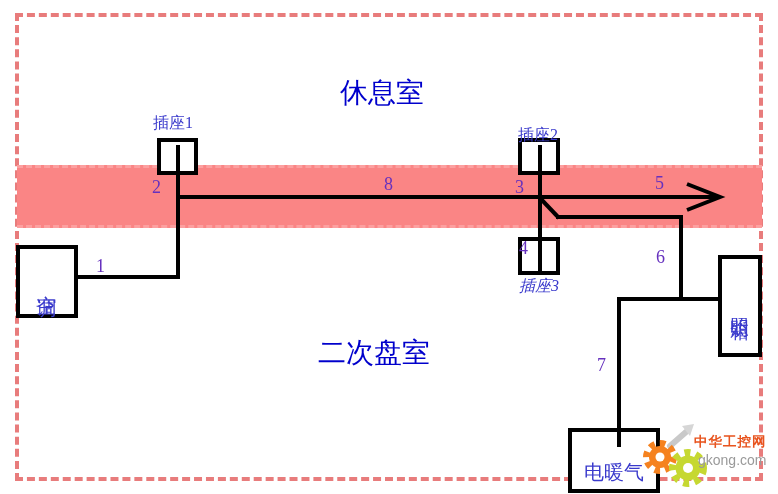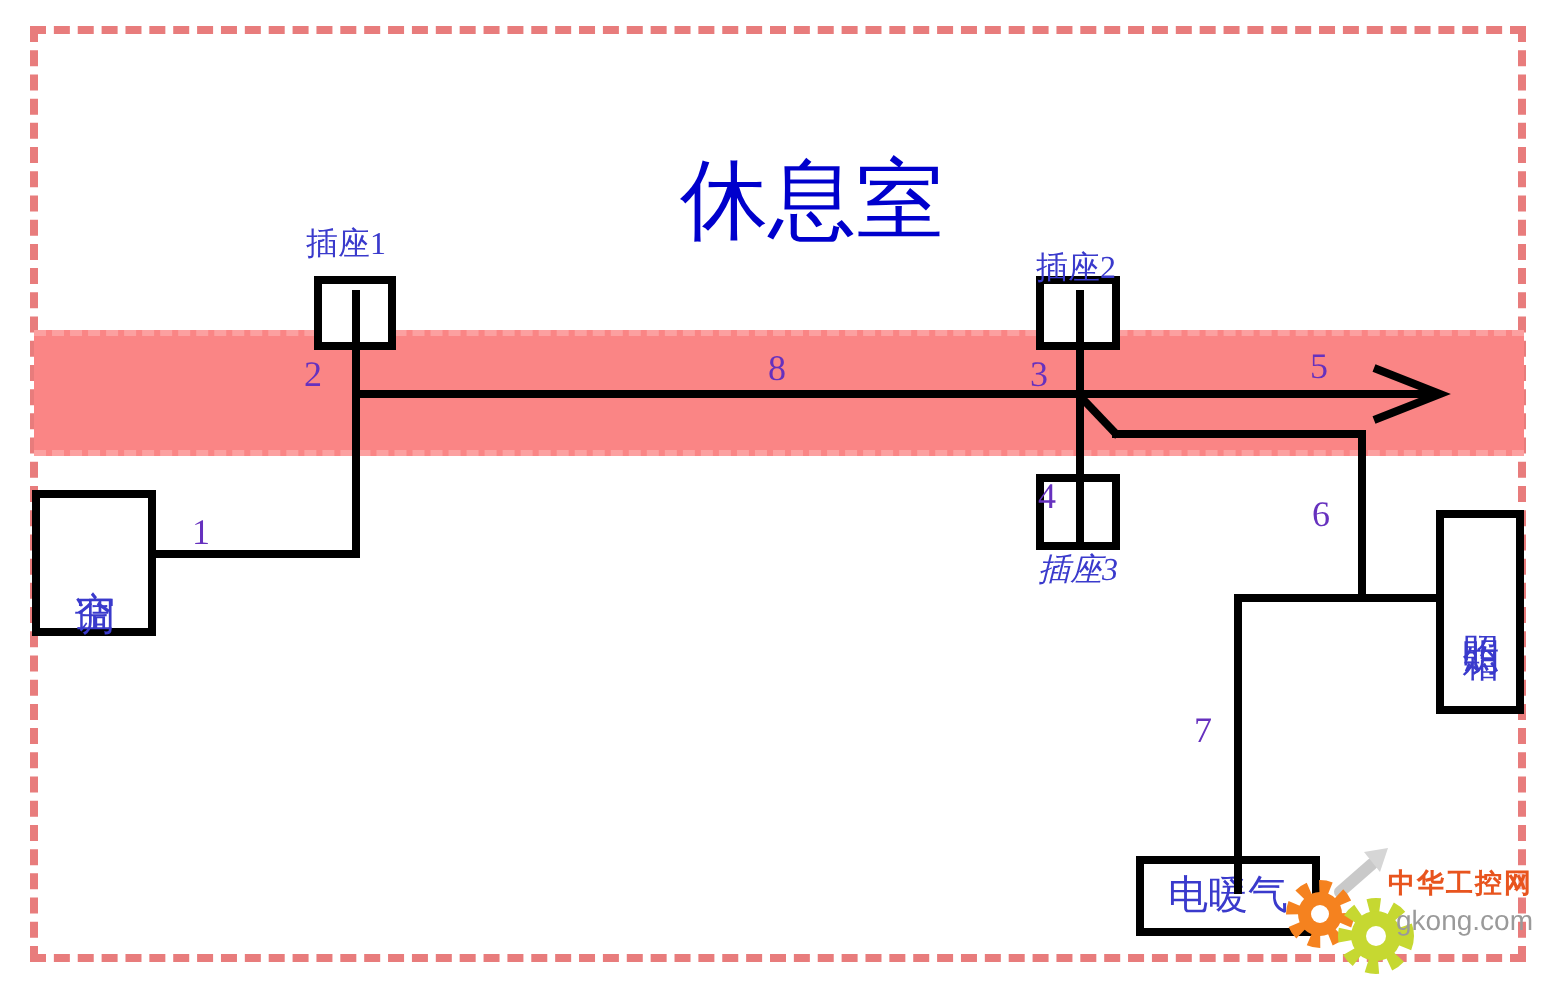--- a/index.html
+++ b/index.html
@@ -13,36 +13,36 @@
     left:15px;top:13px;width:748px;height:468px;box-sizing:border-box;
     border:4px dashed var(--border_dash,#e87c7c);z-index:0;
   }
   
   .band{
     left:17px;top:165px;width:745px;height:63px;background:var(--band,#fa8585);
     border-top:3px dashed #fca0a0;border-bottom:3px dashed #fca0a0;box-sizing:border-box;z-index:1;
   }
   
   .room-title{
-    color:var(--title_blue,#0000cc);font-size:44px;line-height:1.05;z-index:4;white-space:nowrap;
+    color:var(--title_blue,#0000cc);font-size:28px;line-height:1.05;z-index:4;white-space:nowrap;
   }
   .t-upper{left:340px;top:78px;}
   .t-lower{left:318px;top:338px;}
   
   .dbox{
     box-sizing:border-box;border:4px solid #000;background:#fff;z-index:2;
     display:flex;align-items:center;justify-content:center;
     color:var(--label_blue,#3a3acc);
   }
   .b-socket1{left:157px;top:138px;width:41px;height:37px;}
   .b-socket2{left:518px;top:138px;width:42px;height:37px;}
   .b-socket3{left:518px;top:237px;width:42px;height:38px;}
   .b-ac{left:16px;top:245px;width:62px;height:73px;font-size:20px;}
   .b-light{left:718px;top:255px;width:44px;height:102px;font-size:19px;}
-  .b-heater{left:568px;top:428px;width:92px;height:40px;font-size:20px;align-items:flex-end;padding-bottom:3px;padding-left:12px;justify-content:flex-start;}
+  .b-heater{left:568px;top:428px;width:92px;height:65px;font-size:20px;align-items:flex-end;padding-bottom:3px;padding-left:12px;justify-content:flex-start;}
   .vtext{writing-mode:vertical-rl;text-orientation:upright;letter-spacing:3px;line-height:1;}
   
   .slabel{color:var(--label_blue,#3a3acc);font-size:16px;z-index:4;white-space:nowrap;line-height:1;}
   .l-s1{left:153px;top:115px;}
   .l-s2{left:518px;top:127px;}
   .l-s3{left:519px;top:278px;font-style:italic;}
   
   .wire{background:#000;z-index:3;}
   .w-main{left:177px;top:195px;width:540px;height:4px;}
   .w-s1drop{left:176px;top:145px;width:4px;height:134px;}
@@ -73,20 +73,21 @@
 </style>
 </head>
 <body>
 
 <div class="canvas">
 
   <div class="abs frame"></div>
   <div class="abs band"></div>
 
   <div class="abs room-title t-upper">休息室</div>
+  <div class="abs room-title t-lower">二次盘室</div>
 
   <div class="abs dbox b-socket1"></div>
   <div class="abs dbox b-socket2"></div>
   <div class="abs dbox b-socket3"></div>
   <div class="abs dbox b-ac">
     <span class="vtext">空调</span>
   </div>
   <div class="abs dbox b-light">
     <span class="vtext">照明箱</span>
   </div>

